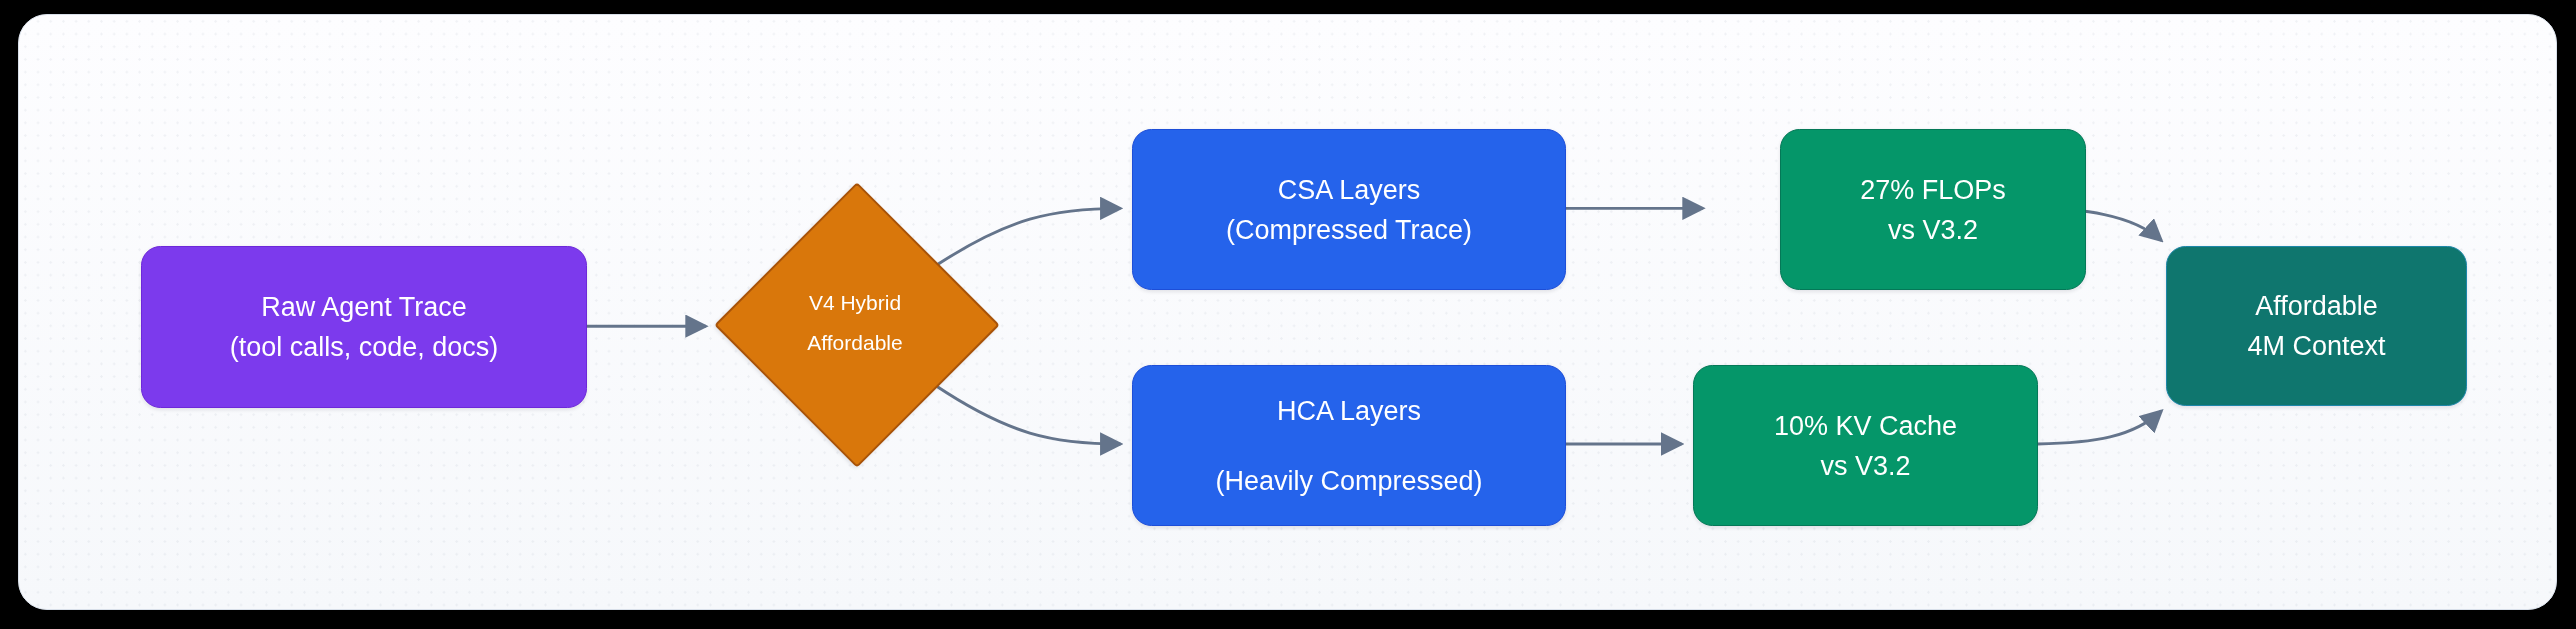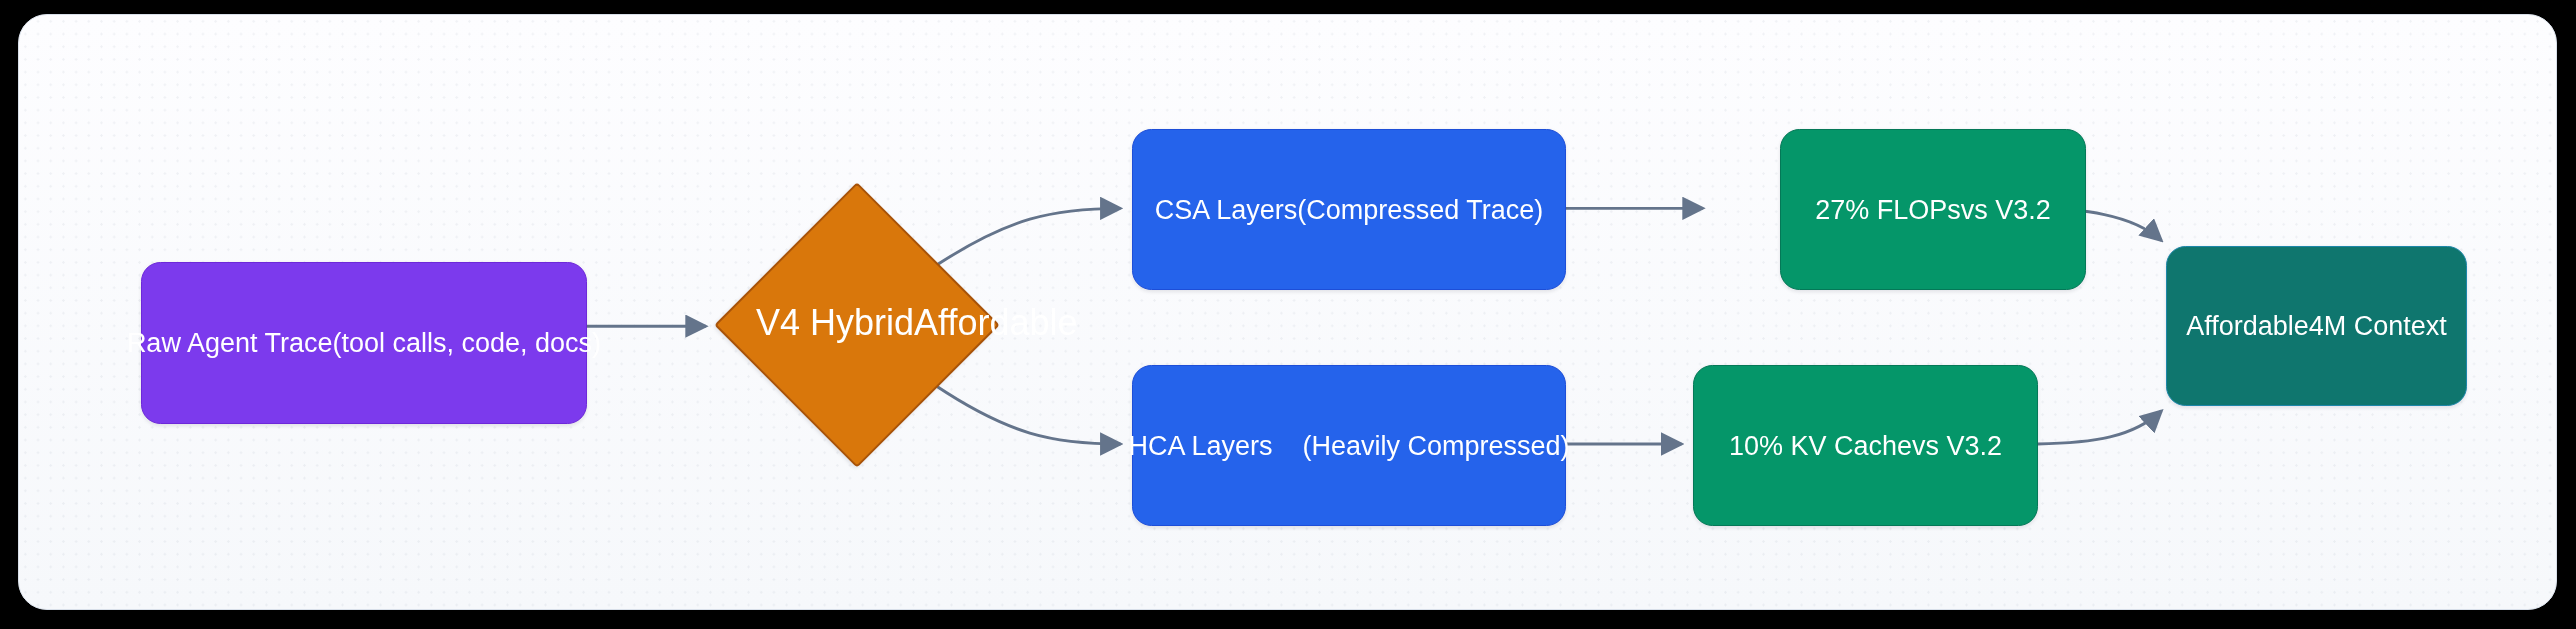--- a/index.html
+++ b/index.html
@@ -25,33 +25,33 @@
   }
   .connectors {
     position: absolute;
     left: 0; top: 0;
     width: 2576px; height: 629px;
     pointer-events: none;
   }
   .node {
     position: absolute;
     display: flex;
-    flex-direction: row;
+    flex-direction: column;
     align-items: center;
     justify-content: center;
     text-align: right;
     color: #ffffff;
     font-size: 27px;
     line-height: 40px;
     border-radius: 19.5px;
     box-shadow: 0 1.9px 3.9px rgba(15,23,42,0.10);
   }
   .node span { display: block; white-space: nowrap; }
 
-  .node-raw     { left: 141px;  top: 246px; width: 444px; height: 160px; background: #7c3aed; border: 1.9px solid #6d28d9; margin-top: 16px; }
+  .node-raw     { left: 141px;  top: 246px; width: 444px; height: 160px; background: #7c3aed; border: 1.9px solid #6d28d9; }
   .node-csa     { left: 1132px; top: 129px; width: 432px; height: 159px; background: #2563eb; border: 1.9px solid #1d4ed8; }
   .node-hca     { left: 1132px; top: 365px; width: 432px; height: 159px; background: #2563eb; border: 1.9px solid #1d4ed8; gap: 30px; }
   .node-flops   { left: 1780px; top: 129px; width: 304px; height: 159px; background: #059669; border: 1.9px solid #047857; }
   .node-kv      { left: 1693px; top: 365px; width: 343px; height: 159px; background: #059669; border: 1.9px solid #047857; }
   .node-context { left: 2166px; top: 246px; width: 299px; height: 158px; background: #0f766e; border: 1.9px solid #1d87a9; }
 
   .diamond {
     position: absolute;
     left: 756px; top: 224px;
     width: 198px; height: 198px;
@@ -59,25 +59,26 @@
     border: 2.9px solid #a85309;
     transform: rotate(45deg);
     border-radius: 3.9px;
     box-shadow: 0 1.9px 3.9px rgba(15,23,42,0.10);
   }
   .diamond-label {
     position: absolute;
     inset: 0;
     transform: rotate(-45deg);
     display: flex;
-    flex-direction: row;
+    flex-direction: column;
     align-items: center;
+    justify-content: center;
     text-align: center;
     color: #ffffff;
-    font-size: 36px;
+    font-size: 21px;
     line-height: 40px;
   }
   .diamond-label span { display: block; white-space: nowrap; }
 </style>
 </head>
 <body>
 
 <div class="frame">
   <div class="canvas"></div>
 

